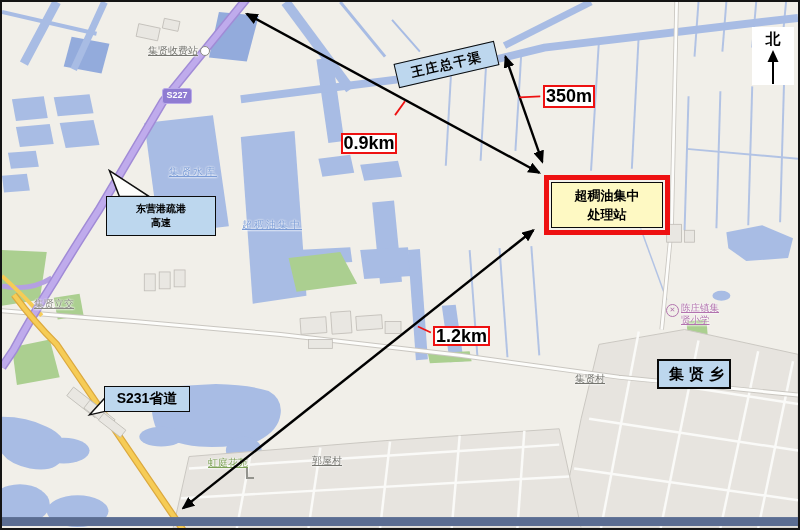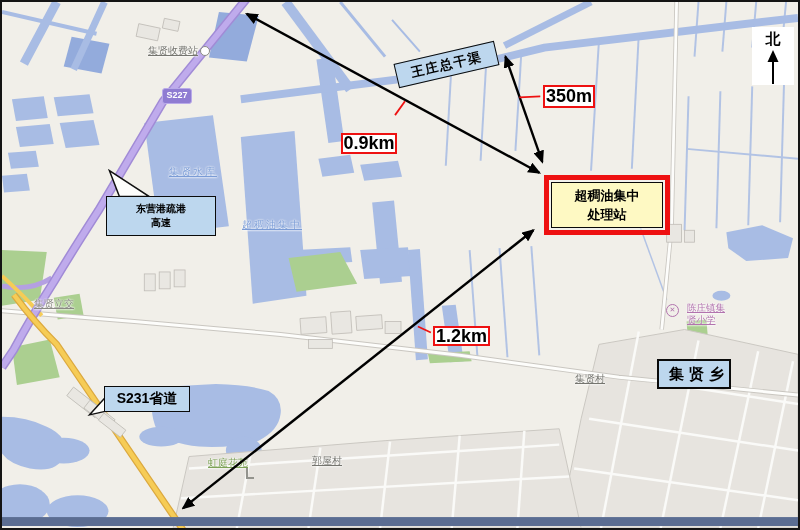--- a/index.html
+++ b/index.html
@@ -35,21 +35,21 @@
   #d350{left:541px;top:83px;width:52px;height:23px;}
   #d12{left:431px;top:324px;width:57px;height:20px;}
   #facility{position:absolute;left:542px;top:173px;width:126px;height:60px;z-index:6;
     border:5px solid #ee1111;background:rgba(243,242,238,.55);box-sizing:border-box;}
   #facility .inner{position:absolute;left:2px;top:2px;right:2px;bottom:2px;
     background:#fef9c3;border:1.5px solid #0a0a0a;display:flex;flex-direction:column;
     align-items:center;justify-content:center;font-weight:bold;font-size:13px;line-height:1.5;color:#000;}
   #northbox{position:absolute;left:750px;top:25px;width:42px;height:58px;background:#fff;
     z-index:6;display:flex;flex-direction:column;align-items:center;padding-top:3px;
     box-sizing:border-box;font-weight:bold;font-size:15px;color:#000;}
-  .schoolwrap{position:absolute;left:664px;top:300px;z-index:3;display:flex;gap:8px;align-items:flex-start;}
+  .schoolwrap{position:absolute;left:664px;top:300px;z-index:3;display:flex;gap:2px;align-items:flex-start;}
   .school-icon{width:11px;height:11px;border:1.2px solid #b273ae;border-radius:50%;
     font-size:7px;line-height:10px;text-align:center;color:#b273ae;flex:0 0 auto;margin-top:2px;}
   .toll-icon{display:inline-block;width:8px;height:8px;border:1px solid #8b8b86;border-radius:50%;
     vertical-align:middle;margin-left:2px;background:#fff;}
   .garden-icon{position:absolute;left:244px;top:466px;width:6px;height:9px;z-index:3;
     border-left:2px solid #93938d;border-bottom:2px solid #93938d;}
 </style>
 </head>
 <body>
 

